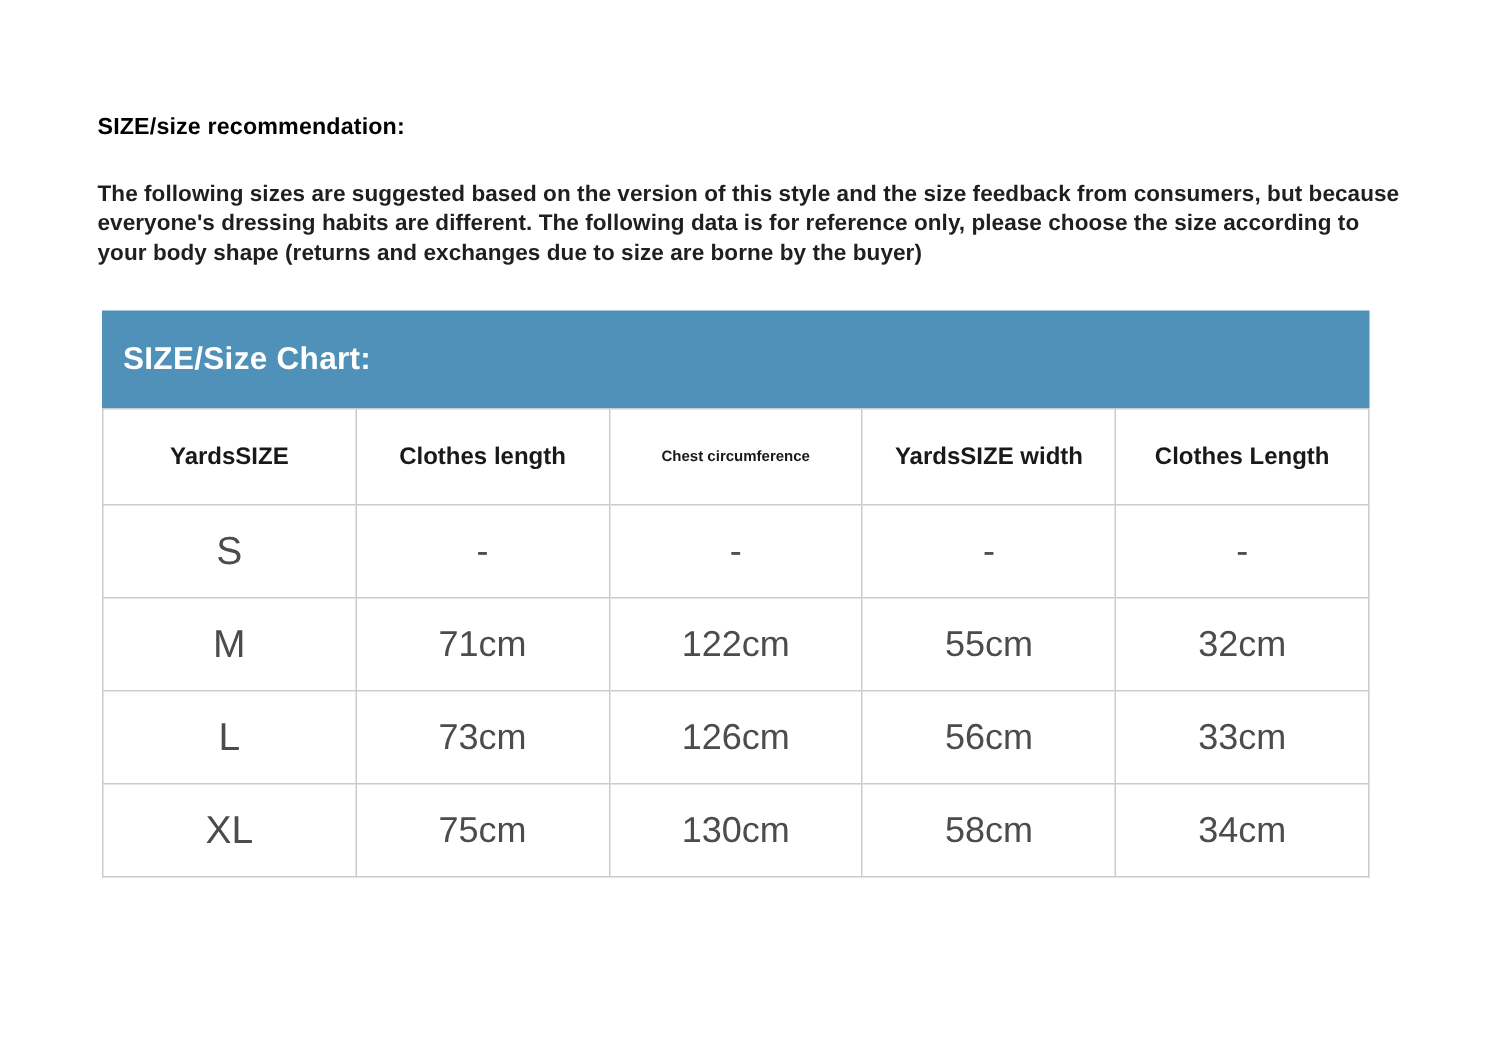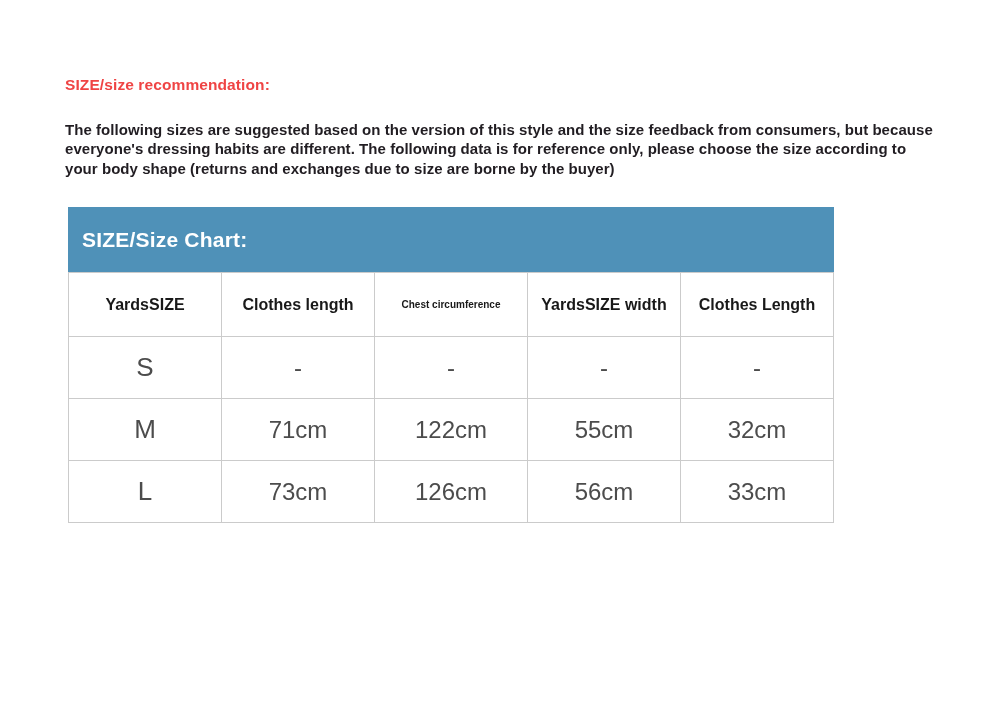--- a/index.html
+++ b/index.html
@@ -14,39 +14,39 @@
     height: 708px;
     background: #ffffff;
     overflow: hidden;
   }
   .section-heading {
     position: absolute;
     left: 65px;
     top: 76px;
     font-size: 15.5px;
     font-weight: 700;
-    color: #ef4444;
+    color: #000000;
     letter-spacing: 0.1px;
   }
   .intro-paragraph {
     position: absolute;
     left: 65px;
     top: 120px;
     width: 872px;
     font-size: 15px;
     font-weight: 700;
     color: #211d22;
     line-height: 19.3px;
     letter-spacing: 0.05px;
   }
   .chart-block {
     position: absolute;
     left: 68px;
     top: 207px;
-    width: 766px;
+    width: 845px;
   }
   .chart-title-bar {
     box-sizing: border-box;
     width: 100%;
     height: 65px;
     background: #4f91b8;
     display: flex;
     align-items: center;
     padding-left: 14px;
   }
@@ -133,18 +133,25 @@
           <td class="value-cell">55cm</td>
           <td class="value-cell">32cm</td>
         </tr>
         <tr>
           <td class="size-cell">L</td>
           <td class="value-cell">73cm</td>
           <td class="value-cell">126cm</td>
           <td class="value-cell">56cm</td>
           <td class="value-cell">33cm</td>
         </tr>
+        <tr>
+          <td class="size-cell">XL</td>
+          <td class="value-cell">75cm</td>
+          <td class="value-cell">130cm</td>
+          <td class="value-cell">58cm</td>
+          <td class="value-cell">34cm</td>
+        </tr>
       </tbody>
     </table>
 
   </div>
 
 </div>
 
 </body></html>

